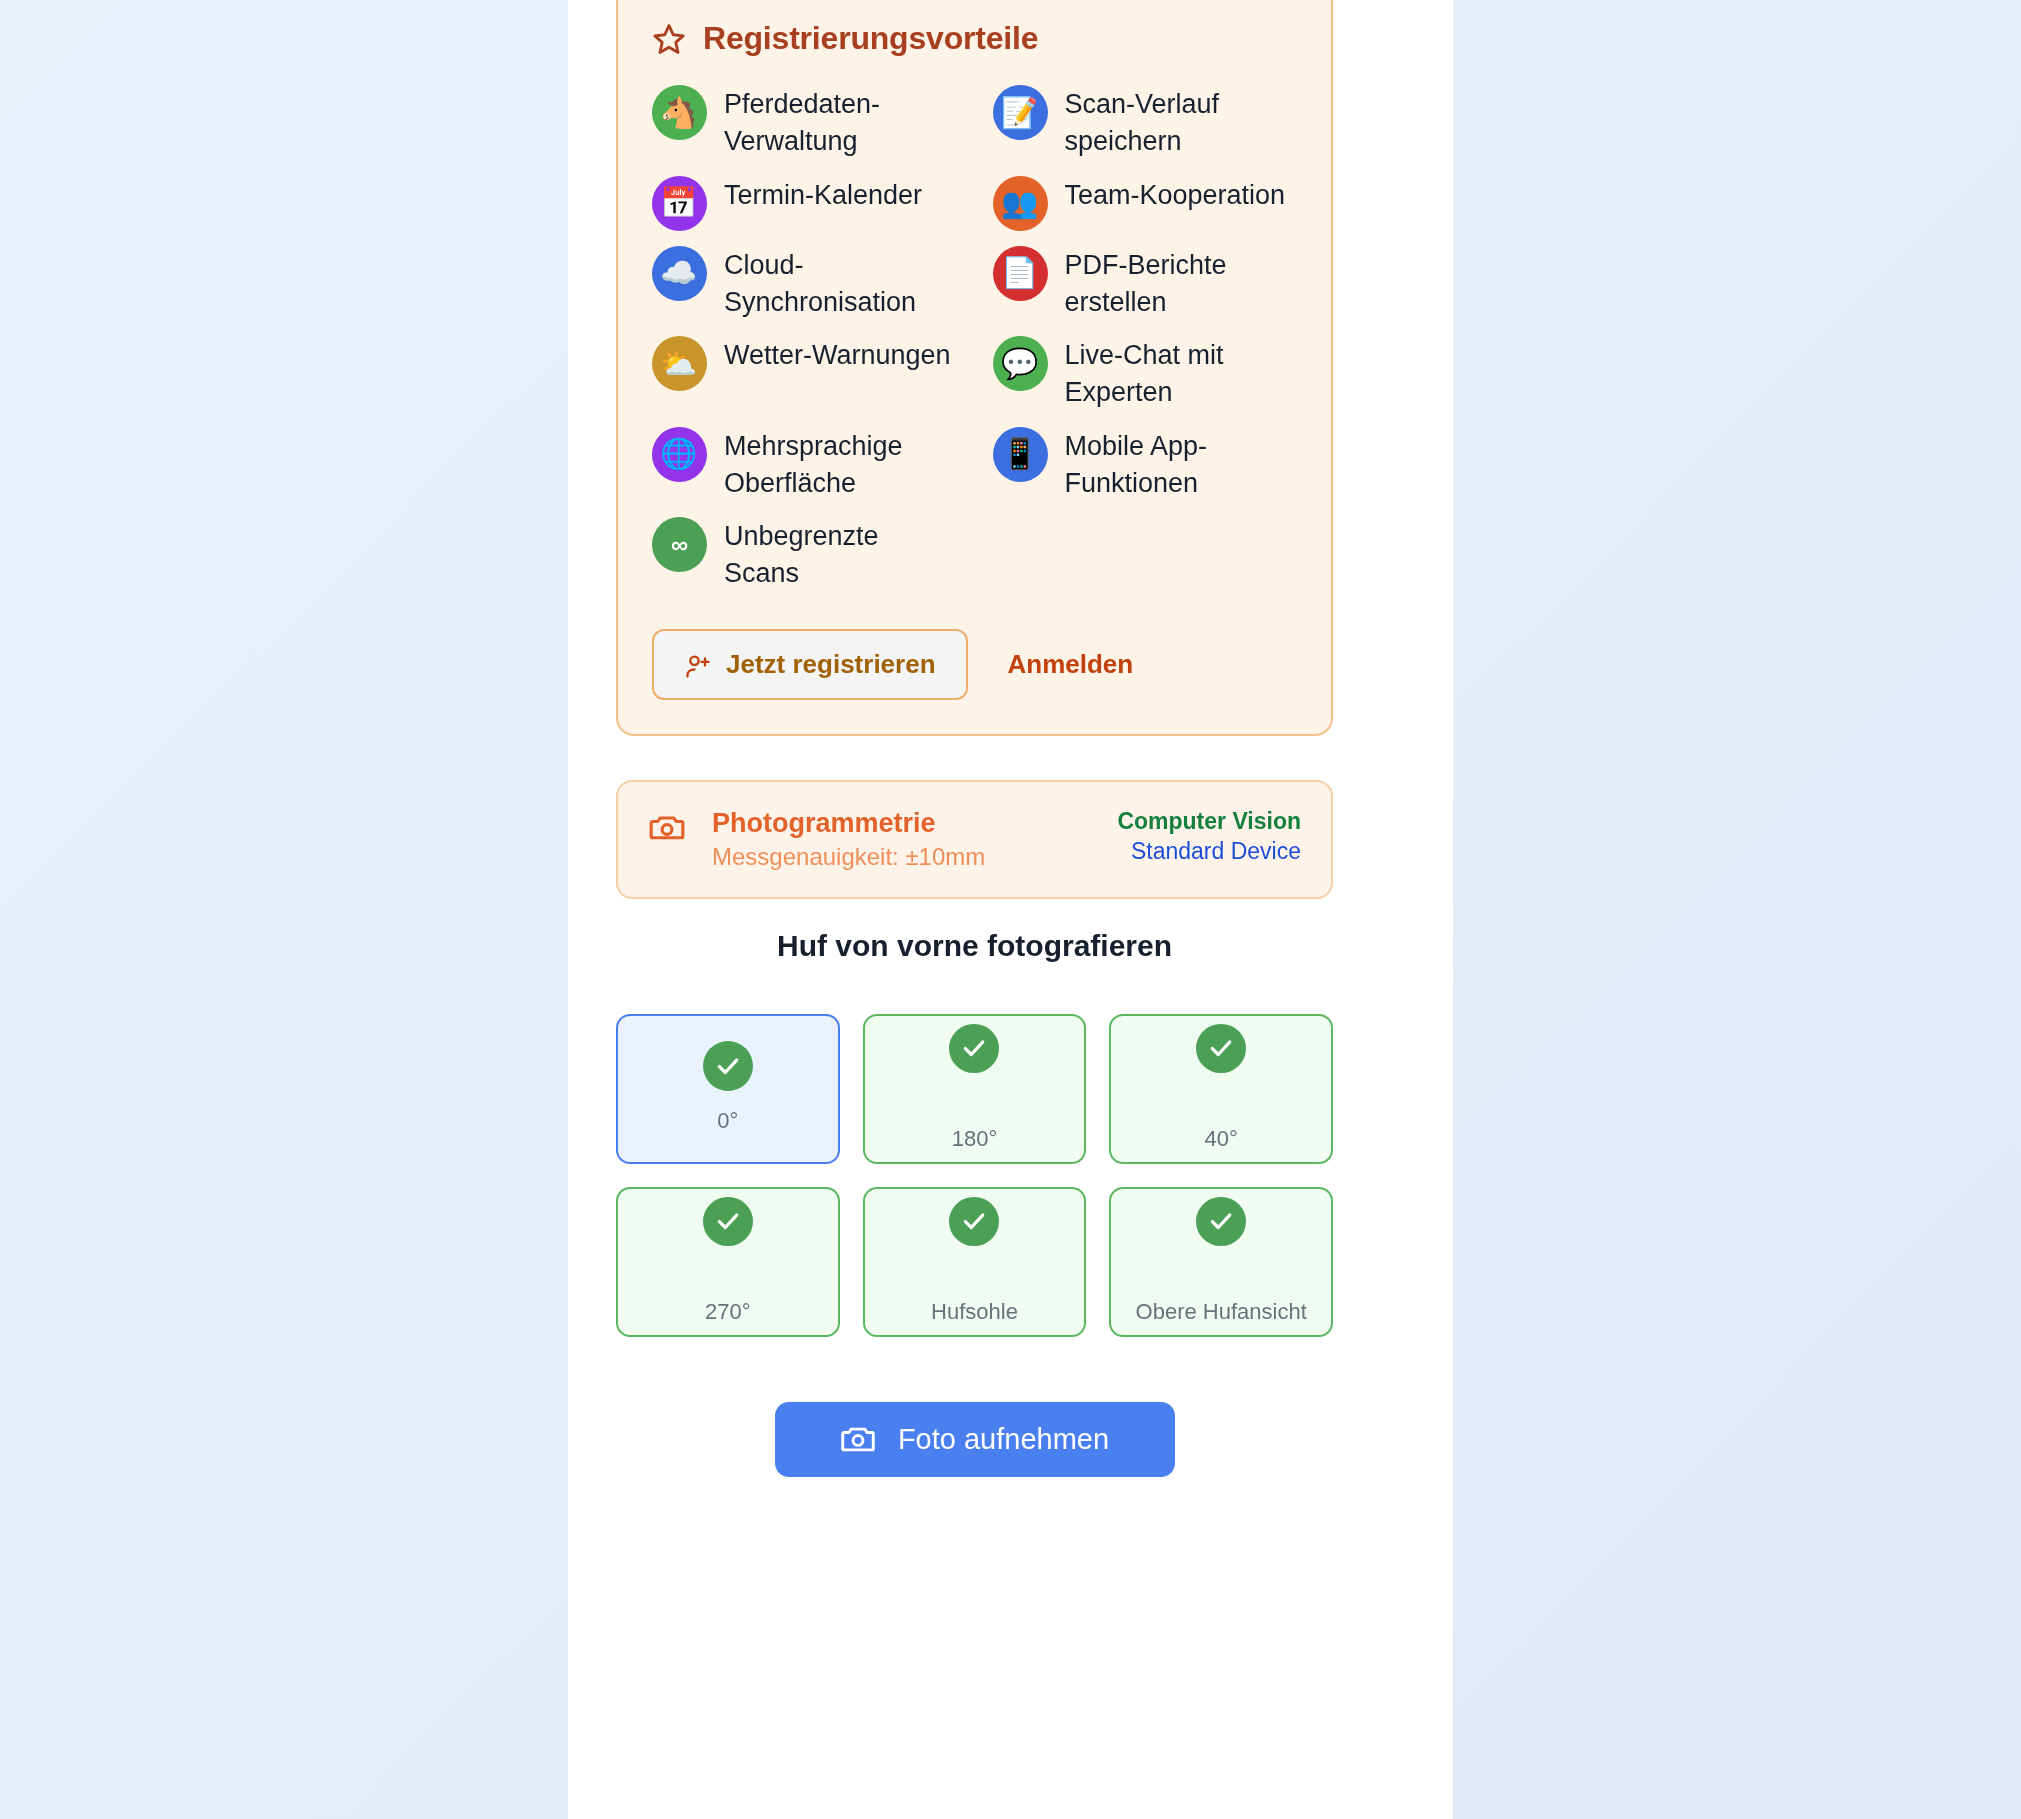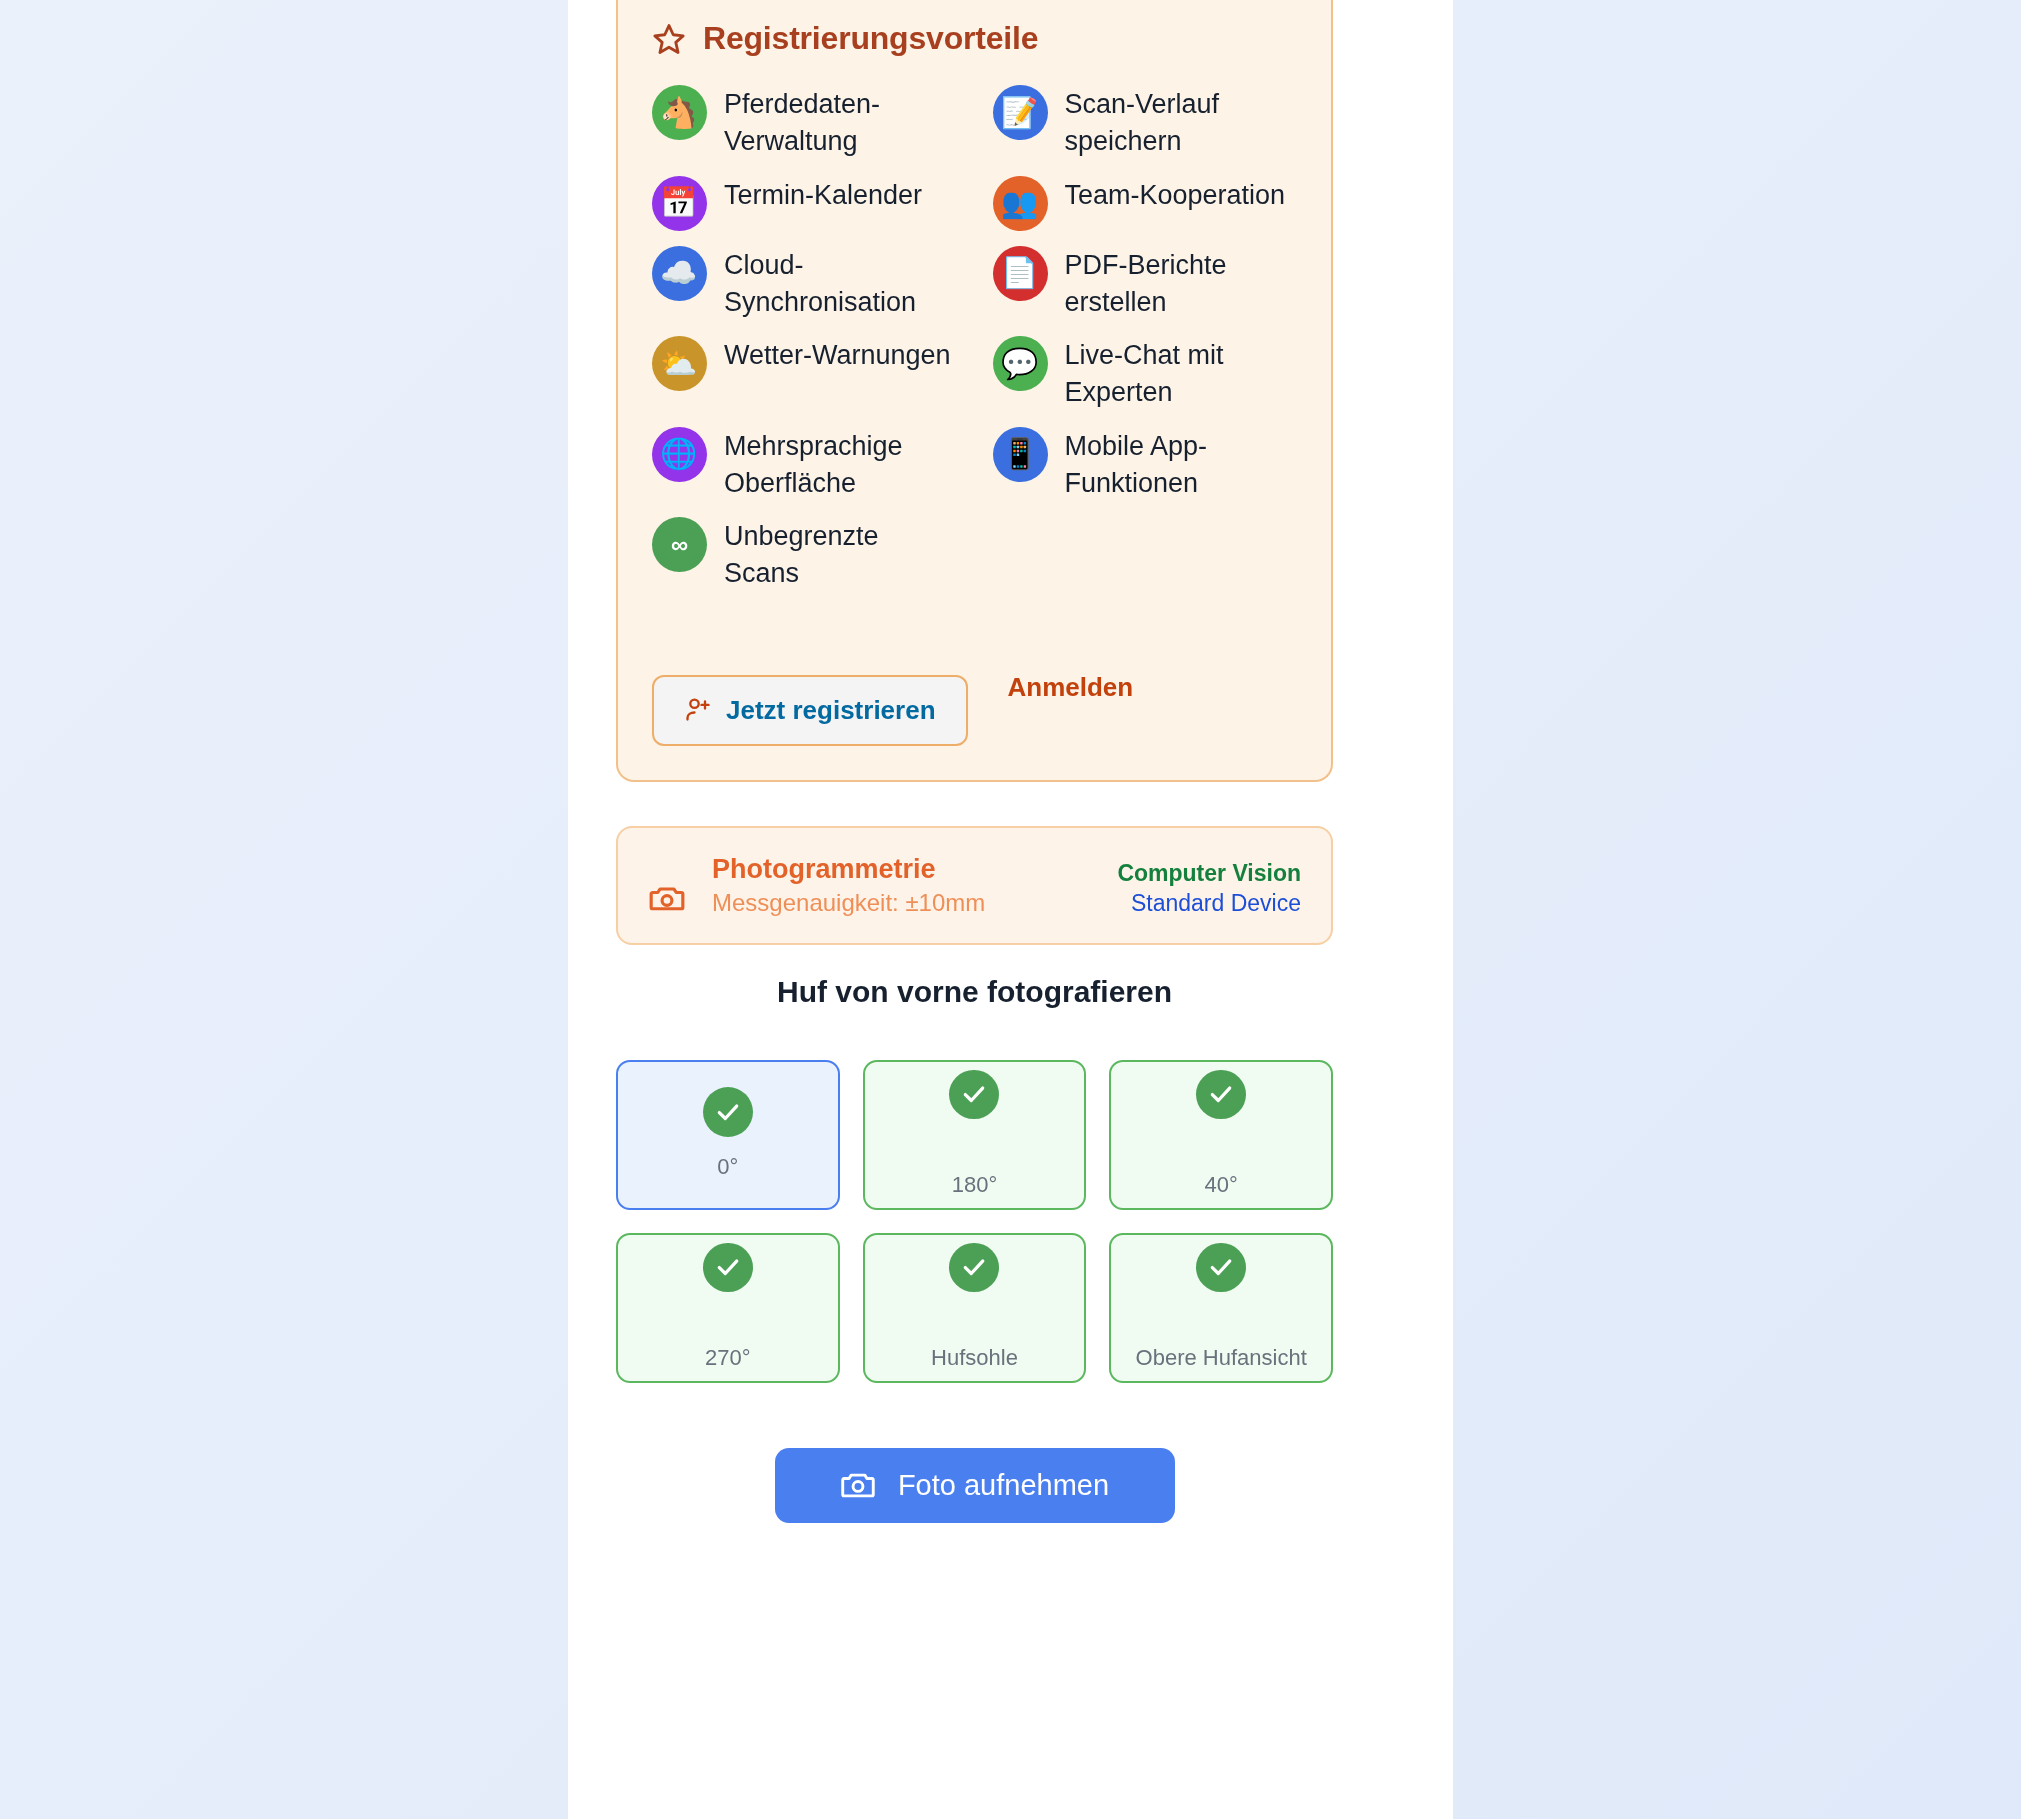--- a/index.html
+++ b/index.html
@@ -98,51 +98,50 @@
 
   .benefits-actions {
     display: flex;
     align-items: center;
     gap: 10px;
     margin-top: 36px;
   }
 
   .register-btn {
     display: flex;
-    align-items: flex-start;
+    align-items: flex-end;
     gap: 14px;
     background: #f4f4f5;
     border: 2px solid #eeae69;
     border-radius: 12px;
     padding: 18px 30px;
     font-size: 26px;
     font-weight: bold;
-    color: #0369a1;
+    color: #a16207;
     cursor: pointer;
     font-family: inherit;
-    margin-top: 46px;
   }
 
   .user-plus-icon { width: 28px; height: 28px; display: block; flex: none; }
 
   .login-link {
     font-size: 26px;
     font-weight: bold;
     color: #c2410c;
     padding: 18px 30px;
     cursor: pointer;
     background: none;
     border: none;
     font-family: inherit;
   }
 
   
   .photogrammetry-banner {
     display: flex;
-    align-items: flex-end;
+    align-items: flex-start;
     gap: 26px;
     background: #fdf3e8;
     border: 2px solid #f6cfa4;
     border-radius: 16px;
     padding: 26px 30px;
     margin-top: 44px;
   }
 
   .camera-sm-icon { width: 38px; height: 38px; display: block; flex: none; color: #e2622a; }
 

